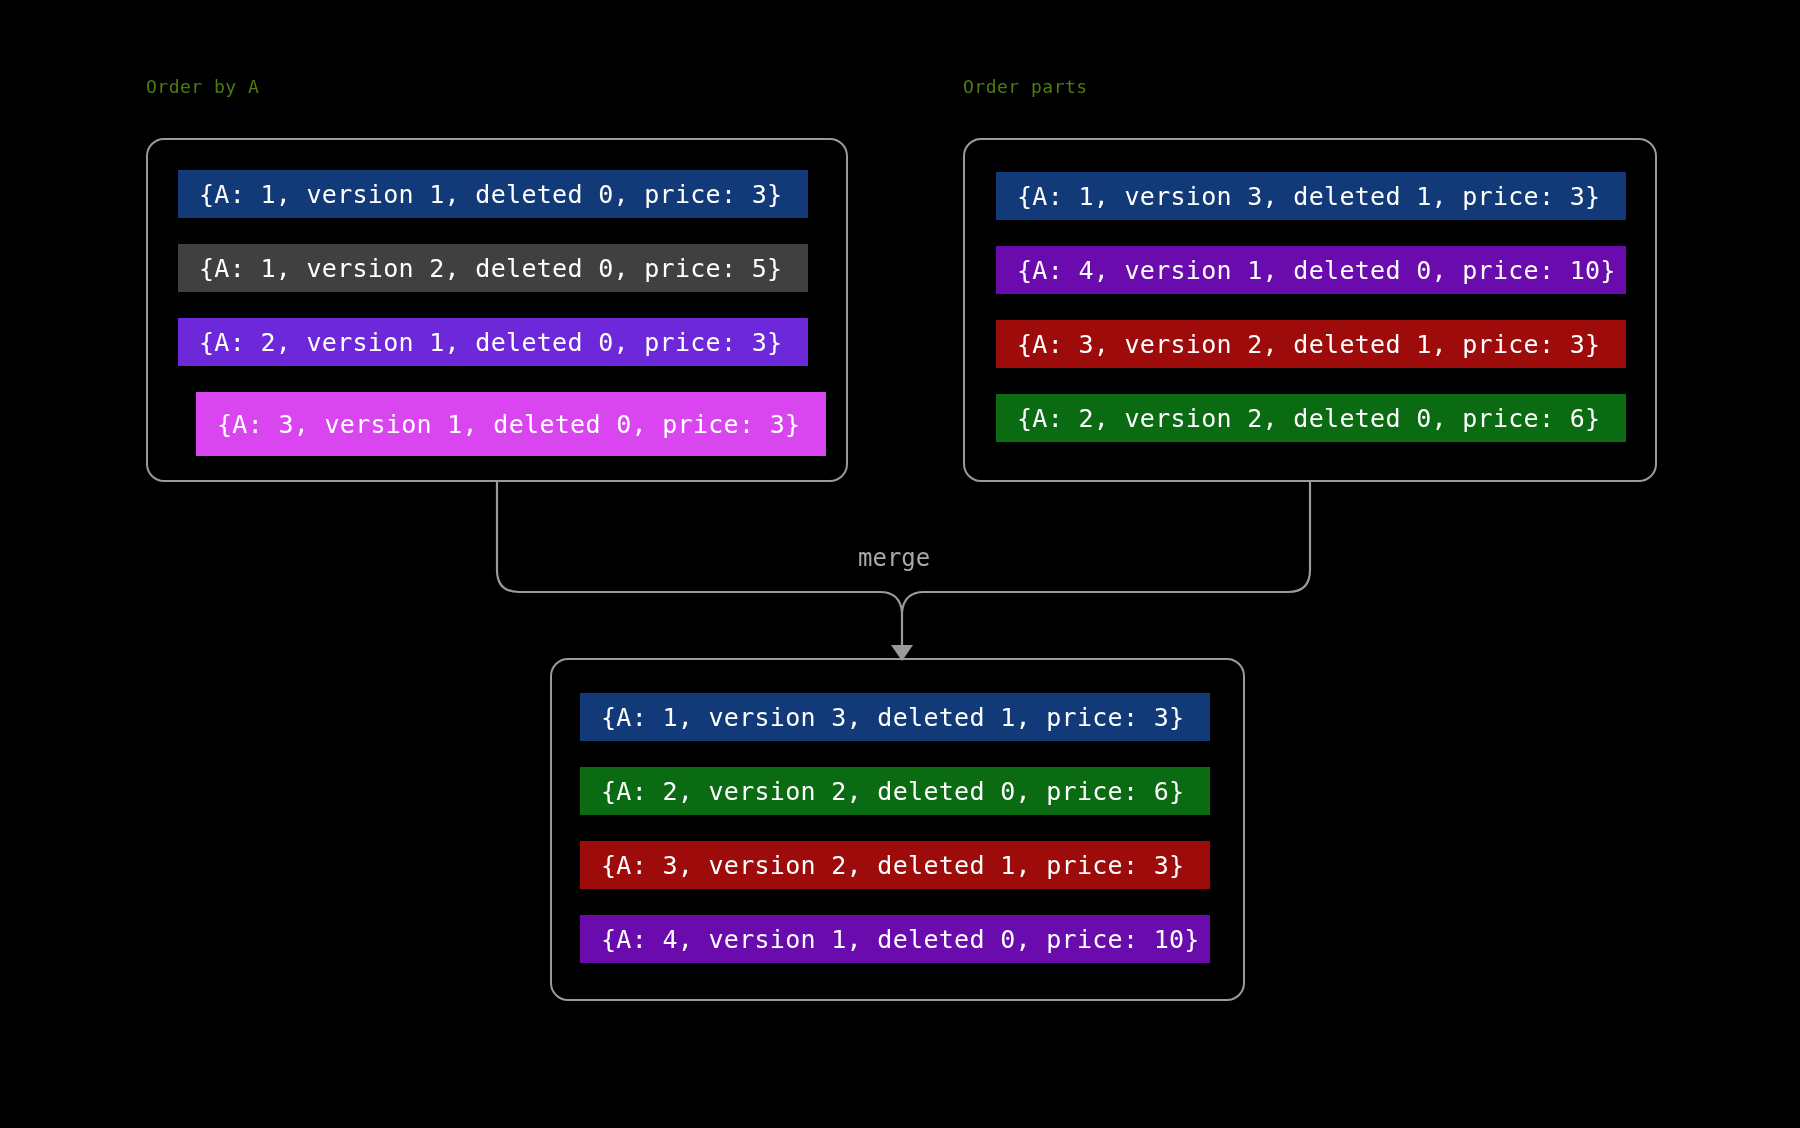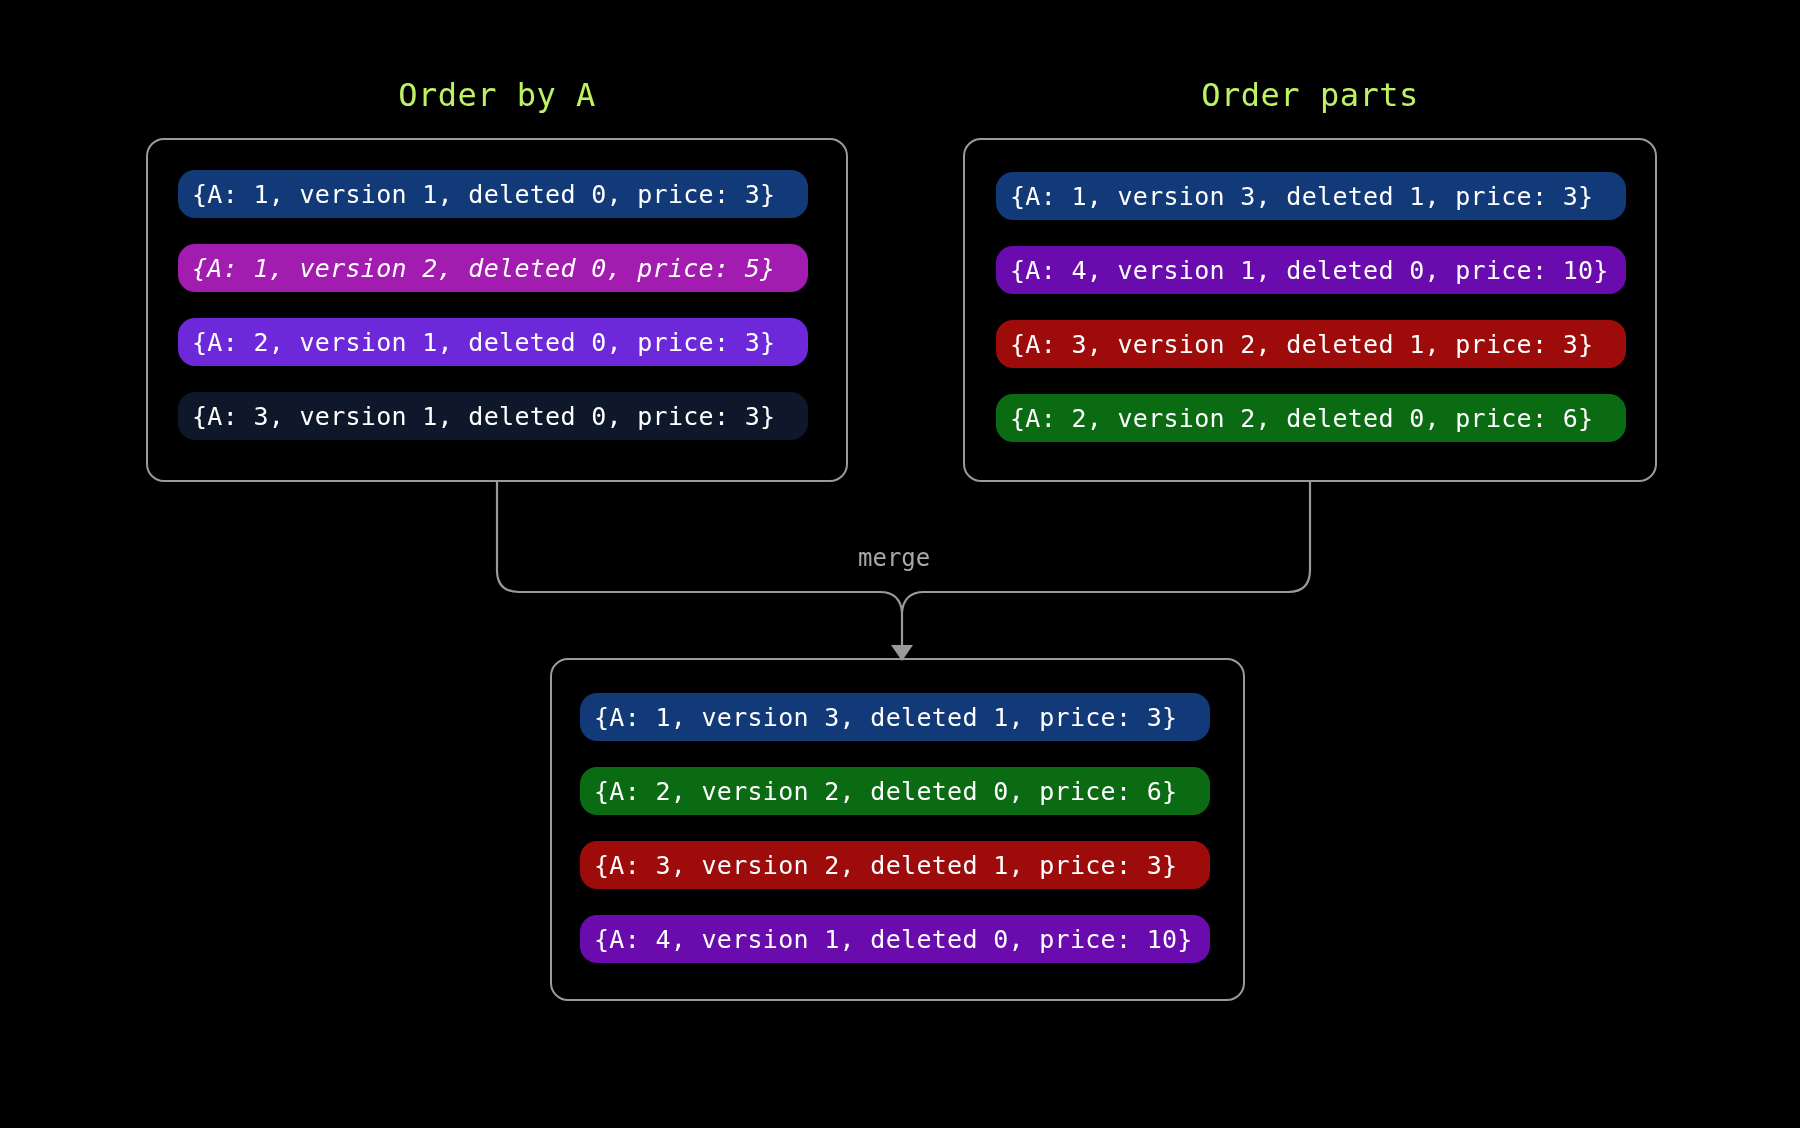--- a/index.html
+++ b/index.html
@@ -13,49 +13,49 @@
     width: 1800px;
     height: 1128px;
     background: #000000;
     overflow: hidden;
     font-family: "DejaVu Sans Mono", "Liberation Mono", monospace;
   }
 
   
   .panel-title {
     position: absolute;
-    color: #bef264;
-    font-size: 32px;
+    color: #4d7c0f;
+    font-size: 18px;
     letter-spacing: 0.5px;
     white-space: nowrap;
-    text-align: center;
+    text-align: left;
     font-family: "DejaVu Sans Mono", "Liberation Mono", monospace;
   }
 
   
   .panel {
     position: absolute;
     border: 2px solid #9a9a9a;
     border-radius: 18px;
     box-sizing: border-box;
     background: transparent;
   }
 
   
   .pill {
     position: absolute;
-    border-radius: 17px;
+    border-radius: 0;
     box-sizing: border-box;
     display: flex;
     align-items: center;
     color: #ffffff;
     font-size: 25px;
     letter-spacing: 0.3px;
     white-space: nowrap;
-    padding-left: 14px;
+    padding-left: 21px;
     font-family: "DejaVu Sans Mono", "Liberation Mono", monospace;
   }
 
   
   #connectors {
     position: absolute;
     left: 0;
     top: 0;
     width: 1800px;
     height: 1128px;
@@ -91,23 +91,23 @@
 
     <path class="conn-path" d="M 902,608 L 902,648"></path>
     <polygon class="conn-head" points="891,645 913,645 902,661"></polygon>
   </svg>
 
   <div class="panel-title" style="left:146px; top:76px; width:702px;">Order by A</div>
 
   <div class="panel" style="left:146px; top:138px; width:702px; height:344px;"></div>
 
   <div class="pill" style="left:178px; top:170px; width:630px; height:48px; background:#123a78;">{A: 1, version 1, deleted 0, price: 3}</div>
-  <div class="pill" style="left:178px; top:244px; width:630px; height:48px; background:#a21caf;font-style:italic;">{A: 1, version 2, deleted 0, price: 5}</div>
+  <div class="pill" style="left:178px; top:244px; width:630px; height:48px; background:#404040;">{A: 1, version 2, deleted 0, price: 5}</div>
   <div class="pill" style="left:178px; top:318px; width:630px; height:48px; background:#6d28d9;">{A: 2, version 1, deleted 0, price: 3}</div>
-  <div class="pill" style="left:178px; top:392px; width:630px; height:48px; background:#0f172a;">{A: 3, version 1, deleted 0, price: 3}</div>
+  <div class="pill" style="left:196px; top:392px; width:630px; height:64px; background:#d946ef;">{A: 3, version 1, deleted 0, price: 3}</div>
 
   <div class="panel-title" style="left:963px; top:76px; width:694px;">Order parts</div>
 
   <div class="panel" style="left:963px; top:138px; width:694px; height:344px;"></div>
 
   <div class="pill" style="left:996px; top:172px; width:630px; height:48px; background:#123a78;">{A: 1, version 3, deleted 1, price: 3}</div>
   <div class="pill" style="left:996px; top:246px; width:630px; height:48px; background:#6a0cad;">{A: 4, version 1, deleted 0, price: 10}</div>
   <div class="pill" style="left:996px; top:320px; width:630px; height:48px; background:#9d0b0b;">{A: 3, version 2, deleted 1, price: 3}</div>
   <div class="pill" style="left:996px; top:394px; width:630px; height:48px; background:#0a6b13;">{A: 2, version 2, deleted 0, price: 6}</div>
 

